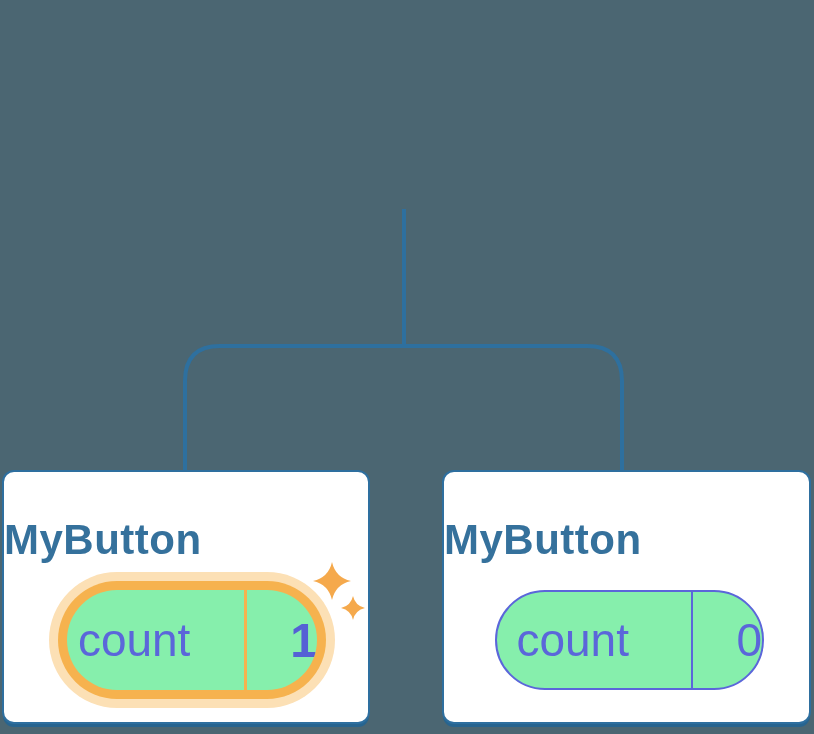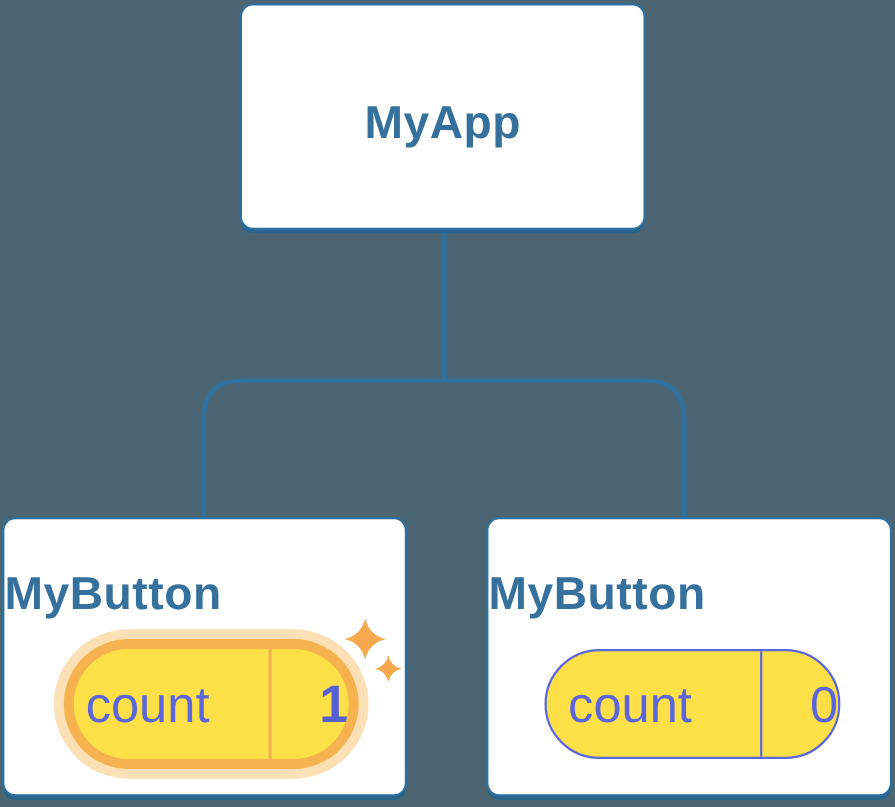--- a/index.html
+++ b/index.html
@@ -68,21 +68,21 @@
     left: 0;
     width: 100%;
     text-align: left;
     line-height: 52px;
   }
   .pill {
     position: absolute;
     top: 118px;
     height: 100px;
     border-radius: 50px;
-    background: #fde047;
+    background: #86efac;
     display: flex;
     align-items: stretch;
     box-sizing: border-box;
     overflow: hidden;
     gap: 43px;
   }
   .pill-highlighted {
     left: 63px;
     width: 250px;
     box-shadow: 0 0 0 9px #F6B24E, 0 0 0 18px #FCE0B5;
@@ -132,23 +132,20 @@
 </head>
 <body>
 
 <div class="canvas">
 
   <svg class="connectors" viewBox="0 0 814 734" xmlns="http://www.w3.org/2000/svg">
     <path d="M404 209 L404 347" stroke="#2E709F" stroke-width="4" fill="none"></path>
     <path d="M185 471 L185 381 Q185 346 220 346 L587 346 Q622 346 622 381 L622 471" stroke="#2E709F" stroke-width="4" fill="none" stroke-linecap="butt"></path>
   </svg>
 
-  <div class="node node-root">
-    <div class="node-label">MyApp</div>
-  </div>
 
   <div class="node node-child-left">
     <div class="node-label child-title">MyButton</div>
     <div class="pill pill-highlighted">
       <div class="pill-cell pill-key-hl">count</div>
       <div class="divider divider-orange"></div>
       <div class="pill-cell pill-value pill-value-hl">1</div>
     </div>
   </div>
 

